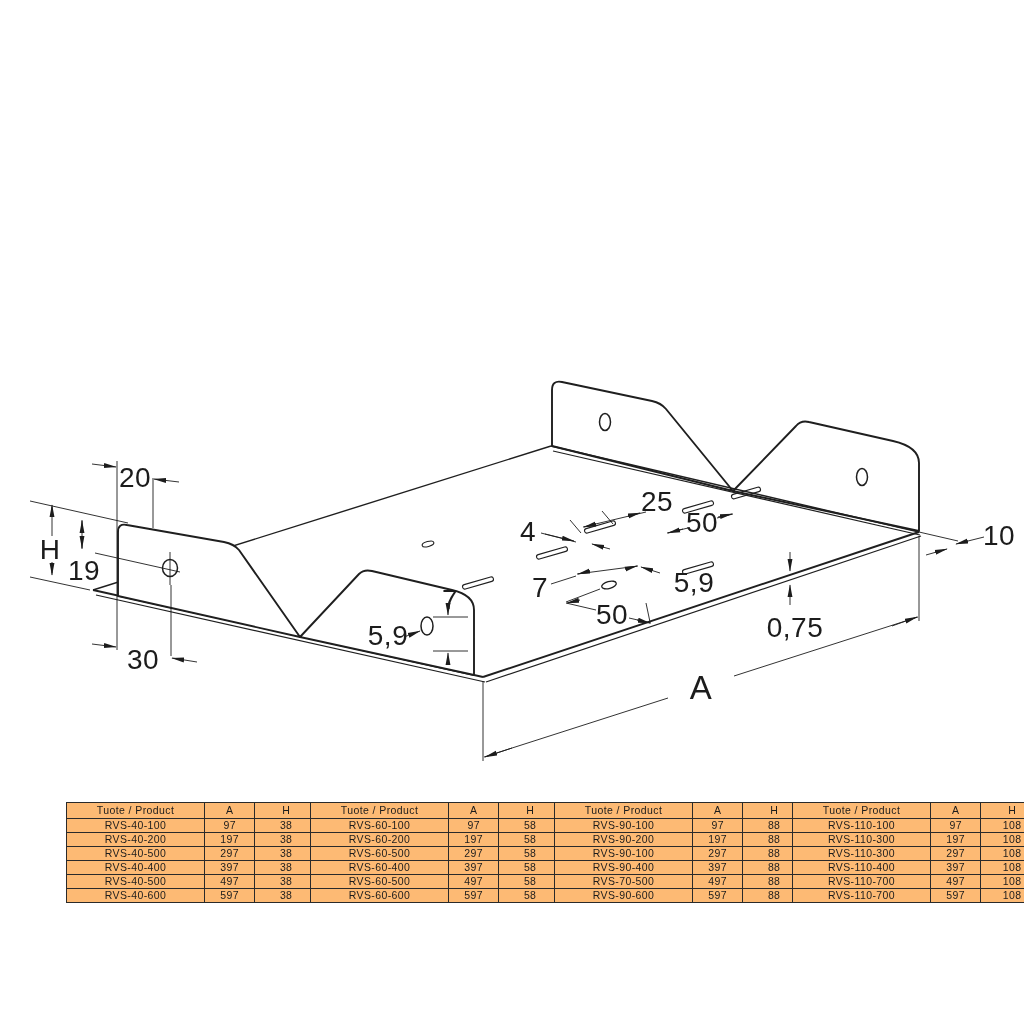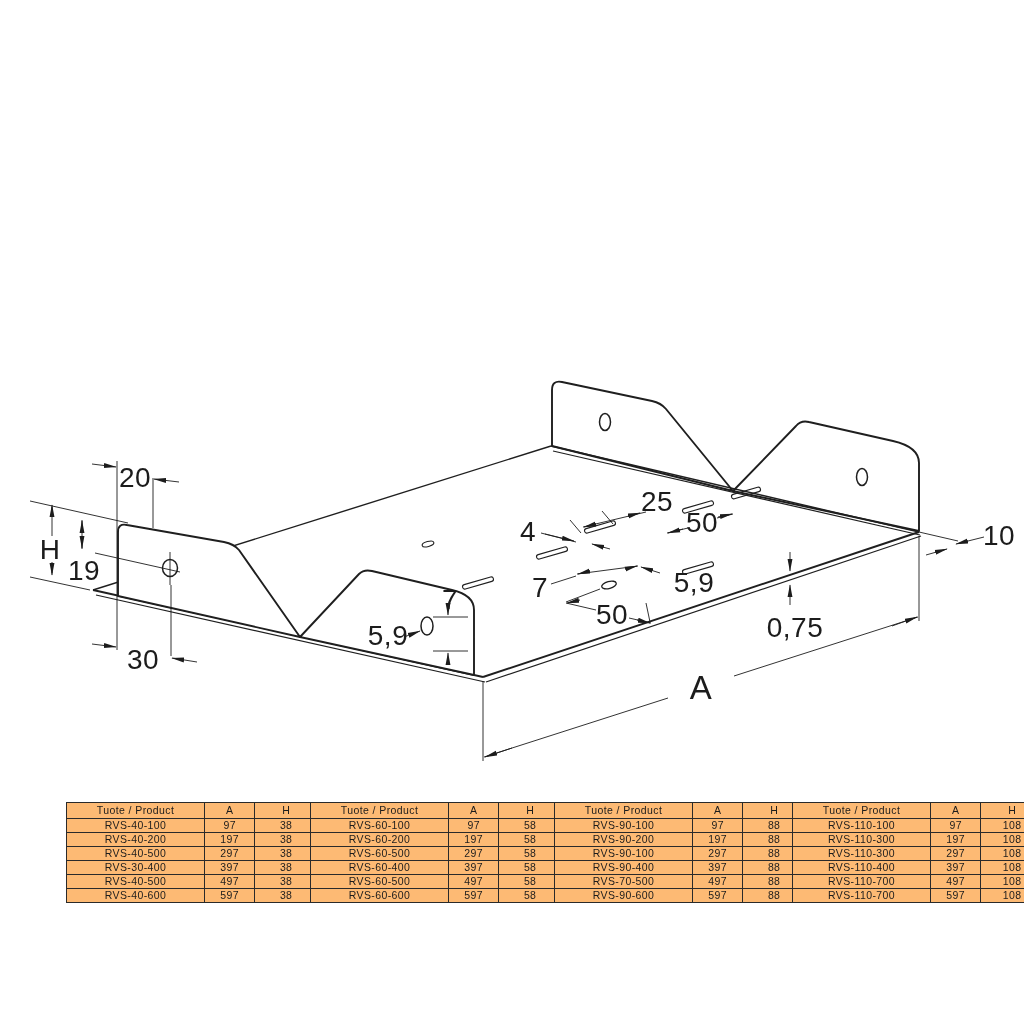--- a/index.html
+++ b/index.html
@@ -173,21 +173,21 @@
           <td>RVS-40-200</td>
           <td>197</td>
           <td>38</td>
         </tr>
         <tr>
           <td>RVS-40-500</td>
           <td>297</td>
           <td>38</td>
         </tr>
         <tr>
-          <td>RVS-30-400</td>
+          <td>RVS-40-400</td>
           <td>397</td>
           <td>38</td>
         </tr>
         <tr>
           <td>RVS-40-500</td>
           <td>497</td>
           <td>38</td>
         </tr>
         <tr>
           <td>RVS-40-600</td>

